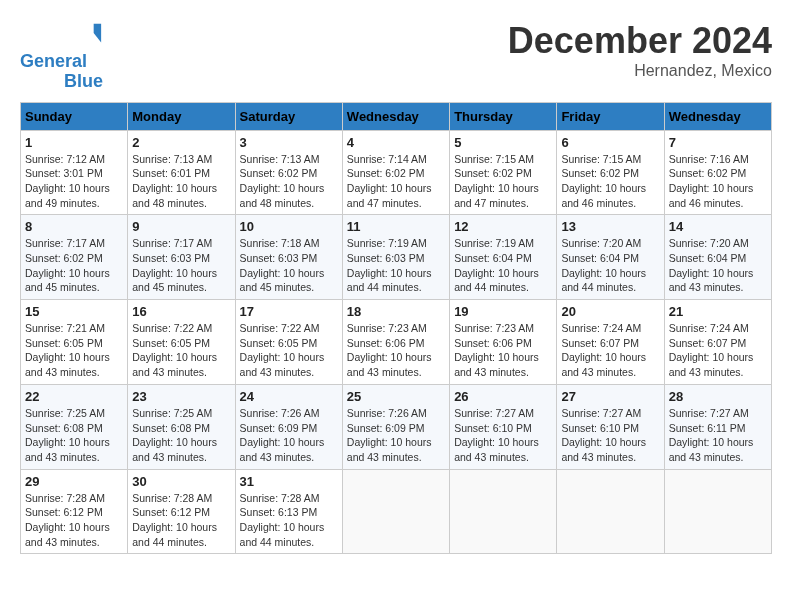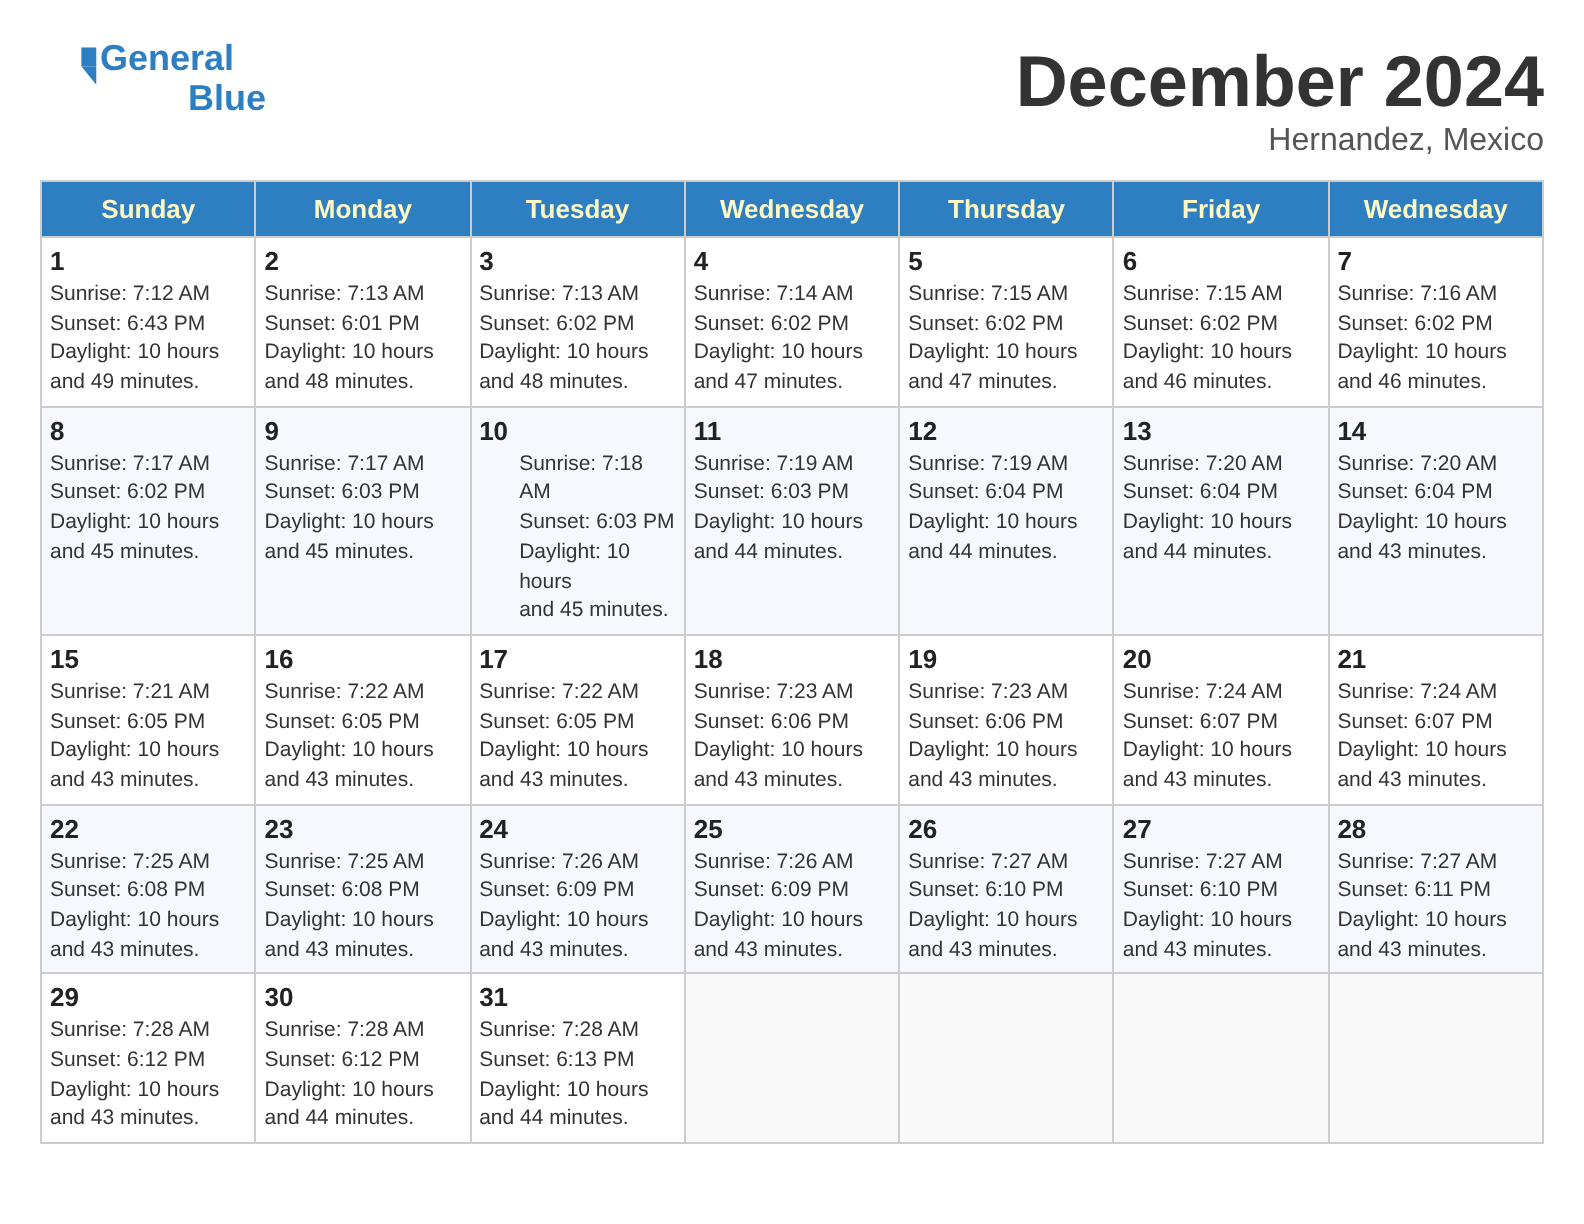--- a/index.html
+++ b/index.html
@@ -11,21 +11,22 @@
       padding: 20px;
     }
     .header {
       display: flex;
       justify-content: space-between;
       align-items: flex-start;
       margin-bottom: 10px;
     }
     .logo {
       display: flex;
-      align-items: flex-start;
+      align-items: flex-end;
+      flex-direction: column;
     }
     .logo-text {
       font-size: 18px;
       font-weight: bold;
       color: #333;
       line-height: 1.1;
     }
     .logo-text span {
       color: #2e7ec2;
     }
@@ -46,23 +47,23 @@
       font-size: 16px;
       color: #555;
     }
     table {
       width: 100%;
       border-collapse: collapse;
       font-size: 11px;
     }
     thead tr th {
       background-color: #2e7ec2;
-      color: #fef9c3;
+      color: #000000;
       padding: 6px 4px;
-      text-align: center;
+      text-align: left;
       font-size: 13px;
       font-weight: bold;
       border: 1px solid #ccc;
       margin-top: 35px;
     }
     tbody tr td {
       border: 1px solid #ccc;
       vertical-align: top;
       padding: 4px;
       width: calc(100% / 7);
@@ -110,33 +111,33 @@
     <div class="month-title">December 2024</div>
     <div class="location">Hernandez, Mexico</div>
   </div>
 </div>
 
 <table>
   <thead>
     <tr>
       <th>Sunday</th>
       <th>Monday</th>
-      <th>Tuesday</th>
+      <th>Saturday</th>
       <th>Wednesday</th>
       <th>Thursday</th>
       <th>Friday</th>
       <th>Wednesday</th>
     </tr>
   </thead>
   <tbody id="calendar-body">
   <tr>
         <td>
           <span class="day-number">1</span>
           <div class="day-info" style="white-space: pre-line;">Sunrise: 7:12 AM
-Sunset: 6:43 PM
+Sunset: 3:01 PM
 Daylight: 10 hours
 and 49 minutes.</div>
         </td>
         <td>
           <span class="day-number">2</span>
           <div class="day-info" style="white-space: pre-line;">Sunrise: 7:13 AM
 Sunset: 6:01 PM
 Daylight: 10 hours
 and 48 minutes.</div>
         </td>
@@ -186,21 +187,21 @@
         </td>
         <td>
           <span class="day-number">9</span>
           <div class="day-info" style="white-space: pre-line;">Sunrise: 7:17 AM
 Sunset: 6:03 PM
 Daylight: 10 hours
 and 45 minutes.</div>
         </td>
         <td>
           <span class="day-number">10</span>
-          <div class="day-info" style="white-space: pre-line; margin-left: 20px;">Sunrise: 7:18 AM
+          <div class="day-info" style="white-space: pre-line;">Sunrise: 7:18 AM
 Sunset: 6:03 PM
 Daylight: 10 hours
 and 45 minutes.</div>
         </td>
         <td>
           <span class="day-number">11</span>
           <div class="day-info" style="white-space: pre-line;">Sunrise: 7:19 AM
 Sunset: 6:03 PM
 Daylight: 10 hours
 and 44 minutes.</div>

